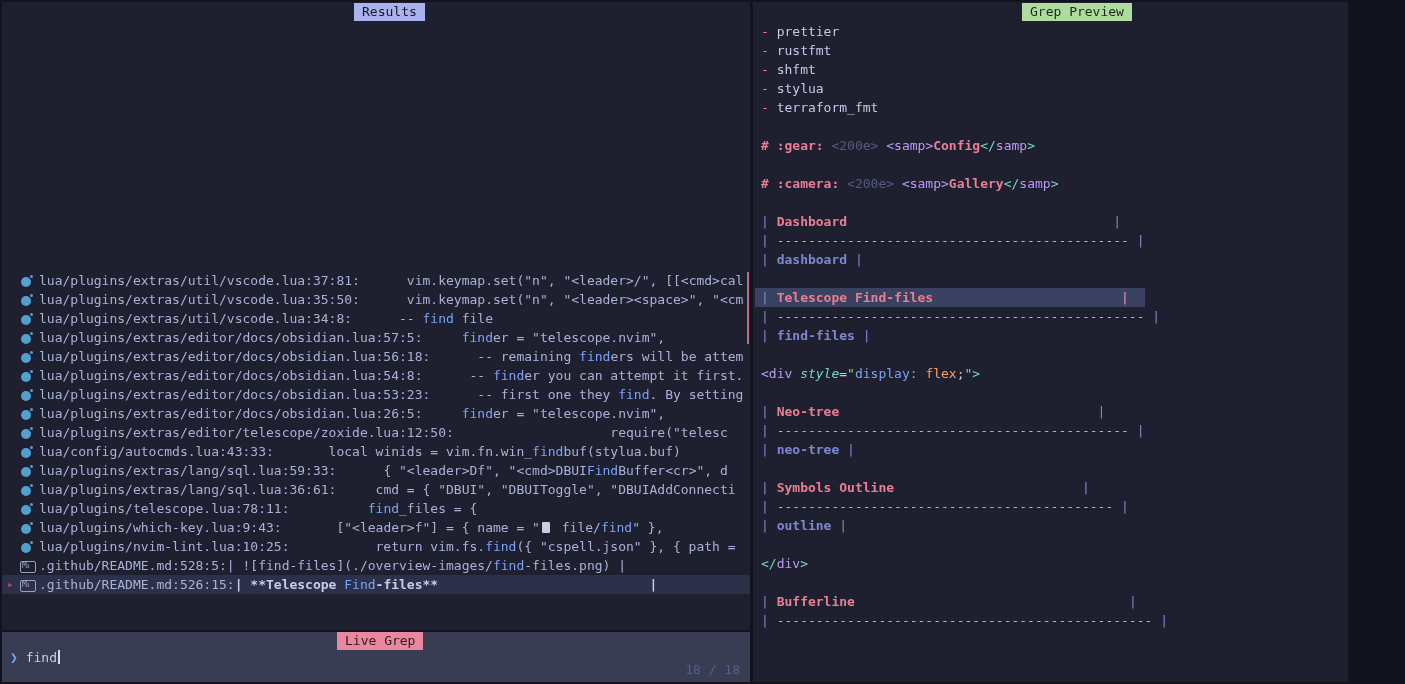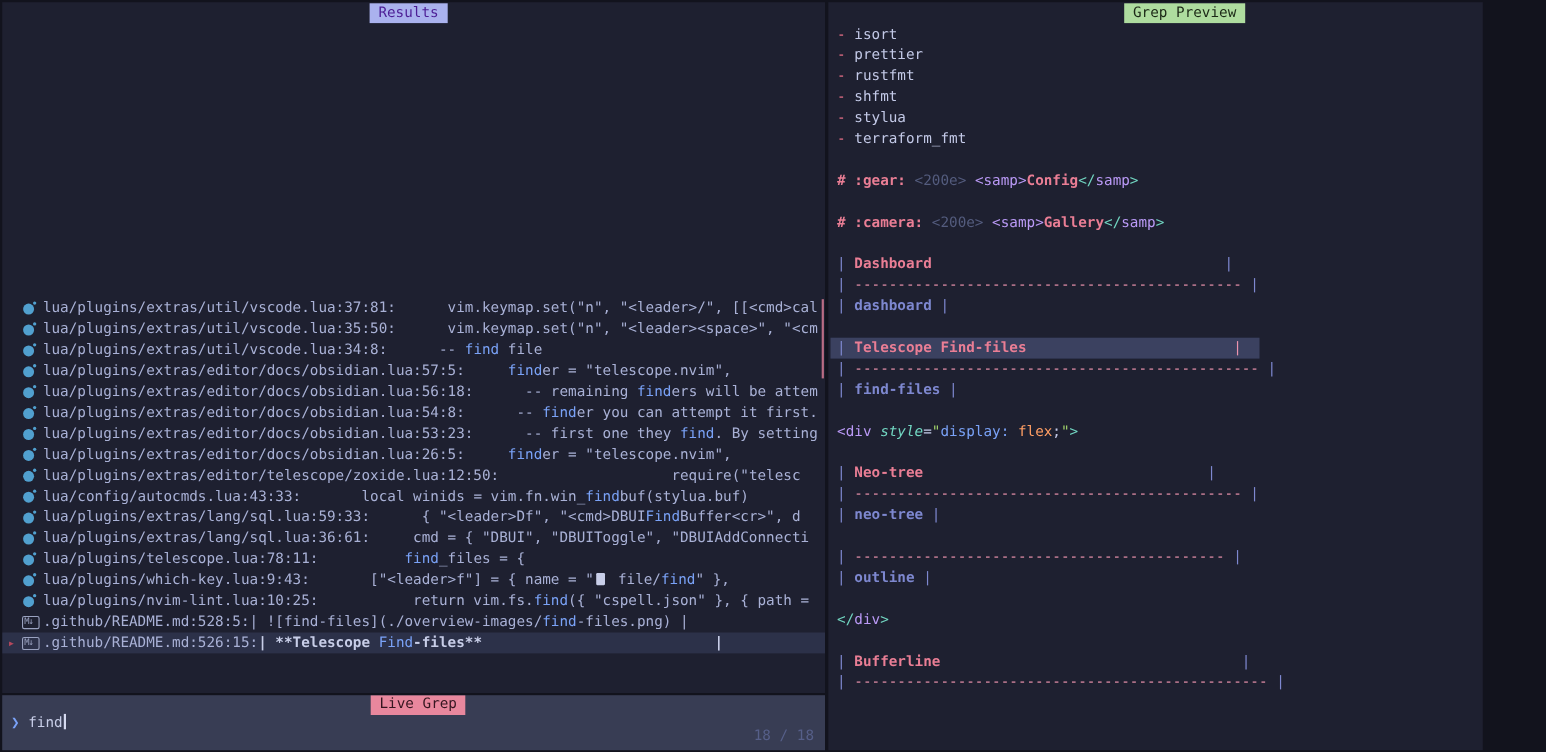--- a/index.html
+++ b/index.html
@@ -8,21 +8,21 @@
     position:relative;width:1405px;height:684px;background:#12131d;
     font-family:"DejaVu Sans Mono","Liberation Mono",monospace;
     font-size:13px;line-height:19px;overflow:hidden;color:#a9b1d6;
   }
   .panel{position:absolute;background:#1e2030;overflow:hidden;}
   .results-panel{left:2px;top:2px;width:748px;height:628px;}
   .prompt-panel{left:2px;top:632px;width:748px;height:50px;background:#383d54;}
   .preview-panel{left:753px;top:2px;width:595px;height:680px;}
 
   .win-label{position:absolute;height:18px;line-height:18px;padding:0 8px;z-index:5;white-space:pre;}
-  .results-label{left:334px;top:1px;background:#aab2ee;color:#4c1d95;}
+  .results-label{left:352px;top:1px;background:#aab2ee;color:#0f172a;}
   .grep-preview-label{left:269px;top:1px;background:#aedc9f;color:#1b2816;}
   .live-grep-label{left:335px;top:0px;background:#e8879d;color:#351620;}
 
   
   .rlist{position:absolute;left:0;right:0;top:269px;}
   .rrow{height:19px;white-space:pre;overflow:hidden;padding-left:18px;position:relative;}
   .rrow.sel{background:#2c3149;color:#c8cee8;}
   .sel-arrow{position:absolute;left:5px;top:0;color:#b5485d;font-size:11px;}
   .c-path{color:#a9b1d6;}
   .rrow.sel .c-path{color:#a9b1d6;}
@@ -90,21 +90,20 @@
         <div class="rrow"><span class="ficon lua-icon"></span><span class="c-path">lua/plugins/nvim-lint.lua:10:25:</span><span class="c-code">           return vim.fs.</span><span class="c-match">find</span><span class="c-code">({ "cspell.json" }, { path =</span></div>
         <div class="rrow"><span class="ficon md-icon"></span><span class="c-path">.github/README.md:528:5:</span><span class="c-code">| ![find-files](./overview-images/</span><span class="c-match">find</span><span class="c-code">-files.png) |</span></div>
         <div class="rrow sel"><span class="sel-arrow">▸</span><span class="ficon md-icon"></span><span class="c-path">.github/README.md:526:15:</span><span class="c-white">| **Telescope </span><span class="c-match">Find</span><span class="c-white">-files**</span><span class="c-white">                           |</span></div>
       </div>
     <div class="rscroll"></div>
   </div>
 
   <div class="panel preview-panel">
     <div class="win-label grep-preview-label">Grep Preview</div>
     <div class="plines">
-        <div class="pline"><span class="p-red">- </span><span class="p-fg">isort</span></div>
         <div class="pline"><span class="p-red">- </span><span class="p-fg">prettier</span></div>
         <div class="pline"><span class="p-red">- </span><span class="p-fg">rustfmt</span></div>
         <div class="pline"><span class="p-red">- </span><span class="p-fg">shfmt</span></div>
         <div class="pline"><span class="p-red">- </span><span class="p-fg">stylua</span></div>
         <div class="pline"><span class="p-red">- </span><span class="p-fg">terraform_fmt</span></div>
         <div class="pline">&nbsp;</div>
         <div class="pline"><span class="p-hdr"># :gear: </span><span class="p-gray">&lt;200e&gt;</span><span class="p-fg"> </span><span class="p-purple">&lt;samp&gt;</span><span class="p-hdr">Config</span><span class="p-teal">&lt;/</span><span class="p-purple">samp</span><span class="p-teal">&gt;</span></div>
         <div class="pline">&nbsp;</div>
         <div class="pline"><span class="p-hdr"># :camera: </span><span class="p-gray">&lt;200e&gt;</span><span class="p-fg"> </span><span class="p-purple">&lt;samp&gt;</span><span class="p-hdr">Gallery</span><span class="p-teal">&lt;/</span><span class="p-purple">samp</span><span class="p-teal">&gt;</span></div>
         <div class="pline">&nbsp;</div>
@@ -115,20 +114,21 @@
         <div class="pline hl"><span class="p-pipe">| </span><span class="p-hdr">Telescope Find-files</span><span class="p-fg">                        </span><span class="p-dash">|</span></div>
         <div class="pline"><span class="p-pipe">| </span><span class="p-dash">-----------------------------------------------</span><span class="p-pipe"> |</span></div>
         <div class="pline"><span class="p-pipe">| </span><span class="p-cell">find-files</span><span class="p-pipe"> |</span></div>
         <div class="pline">&nbsp;</div>
         <div class="pline"><span class="p-purple">&lt;div</span><span class="p-teal-i"> style</span><span class="p-fg">=</span><span class="p-green">"</span><span class="p-blue">display:</span><span class="p-orange"> flex</span><span class="p-fg">;</span><span class="p-green">"</span><span class="p-teal">&gt;</span></div>
         <div class="pline">&nbsp;</div>
         <div class="pline"><span class="p-pipe">| </span><span class="p-hdr">Neo-tree</span><span class="p-fg">                                 </span><span class="p-pipe">|</span></div>
         <div class="pline"><span class="p-pipe">| </span><span class="p-dash">---------------------------------------------</span><span class="p-pipe"> |</span></div>
         <div class="pline"><span class="p-pipe">| </span><span class="p-cell">neo-tree</span><span class="p-pipe"> |</span></div>
         <div class="pline">&nbsp;</div>
+        <div class="pline"><span class="p-pipe">| </span><span class="p-hdr">Symbols Outline</span><span class="p-fg">                        </span><span class="p-pipe">|</span></div>
         <div class="pline"><span class="p-pipe">| </span><span class="p-dash">-------------------------------------------</span><span class="p-pipe"> |</span></div>
         <div class="pline"><span class="p-pipe">| </span><span class="p-cell">outline</span><span class="p-pipe"> |</span></div>
         <div class="pline">&nbsp;</div>
         <div class="pline"><span class="p-teal">&lt;/</span><span class="p-purple">div</span><span class="p-teal">&gt;</span></div>
         <div class="pline">&nbsp;</div>
         <div class="pline"><span class="p-pipe">| </span><span class="p-hdr">Bufferline</span><span class="p-fg">                                   </span><span class="p-pipe">|</span></div>
         <div class="pline"><span class="p-pipe">| </span><span class="p-dash">------------------------------------------------</span><span class="p-pipe"> |</span></div>
       </div>
   </div>
 

